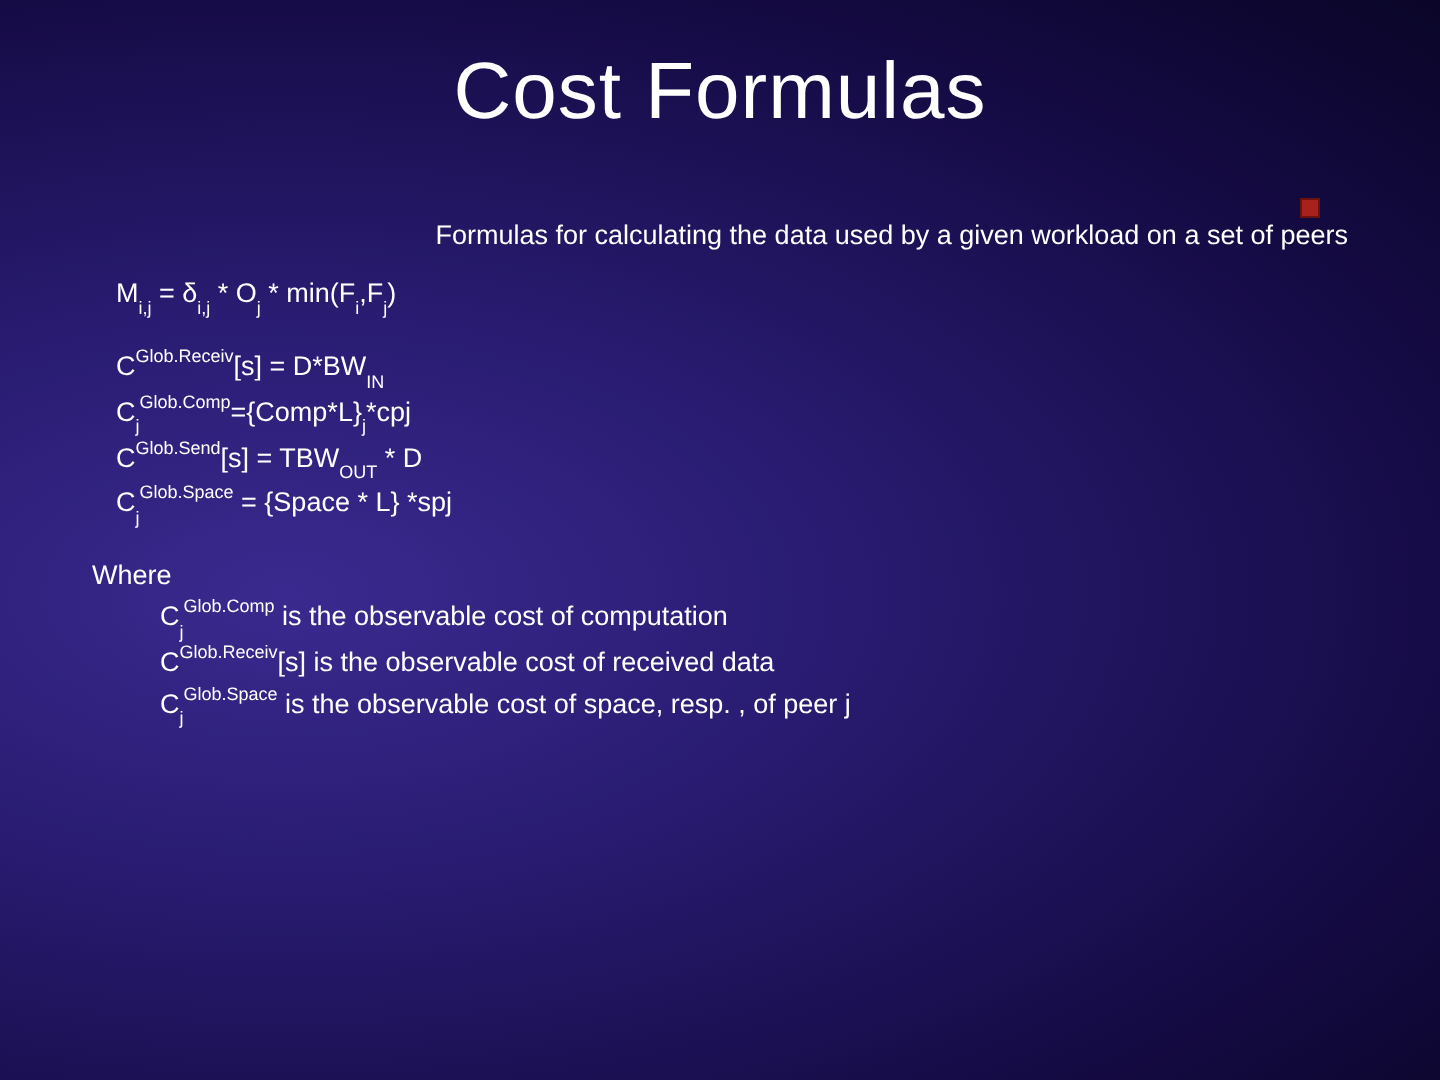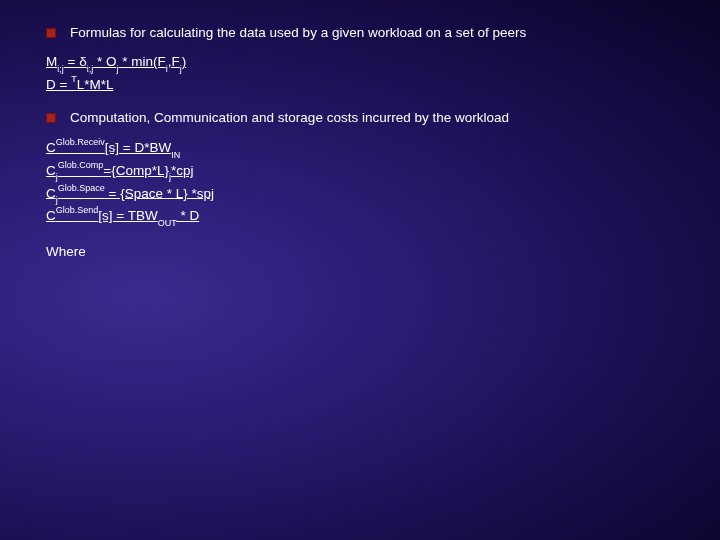--- a/index.html
+++ b/index.html
@@ -22,41 +22,41 @@
   .title {
     font-size: 40px;
     text-align: center;
     color: #ffffff;
     margin: 6px 0 26px 0;
     font-weight: normal;
     letter-spacing: 0.5px;
   }
   .bullet-row {
     display: flex;
-    align-items: flex-start;
+    align-items: flex-end;
     margin: 6px 0 10px 0;
+    flex-direction: column;
   }
   .bullet {
     width: 8px;
     height: 8px;
     min-width: 8px;
     background: #a8211c;
     border: 1px solid #6b120e;
     margin-top: 4px;
     margin-right: 14px;
   }
   .bullet-text {
     font-size: 13.5px;
     line-height: 1.35;
   }
   .formula-block {
     font-size: 13.5px;
     line-height: 1.5;
-    margin: 6px 0 14px 0;
-    text-decoration: underline;
+    margin: 6px 0 14px 12px;
   }
   .sub {
     font-size: 9px;
     vertical-align: sub;
     position: relative;
     top: 2px;
   }
   .sup {
     font-size: 9px;
     vertical-align: super;
@@ -70,40 +70,39 @@
   }
   .where-indent {
     padding-left: 34px;
   }
 </style>
 </head>
 <body>
 
 <div class="slide">
 
+  <h1 class="title">Cost Formulas</h1>
 
   <div class="bullet-row">
     <div class="bullet"></div>
     <div class="bullet-text">Formulas for calculating the data used by a given workload on a set of peers</div>
   </div>
 
   <div class="formula-block">
     <div>M<span class="sub">i,j</span> = δ<span class="sub">i,j</span> * O<span class="sub">j</span> * min(F<span class="sub">i</span>,F<span class="sub">j</span>)</div>
-    <div>D = <span class="sup">T</span>L*M*L</div>
   </div>
 
-  <div class="bullet-row">
-    <div class="bullet"></div>
-    <div class="bullet-text">Computation, Communication and storage costs incurred by the workload</div>
-  </div>
 
   <div class="formula-block">
     <div>C<span class="sup">Glob.Receiv</span>[s] = D*BW<span class="sub">IN</span></div>
     <div>C<span class="sub">j</span><span class="sup">Glob.Comp</span>={Comp*L}<span class="sub">j</span>*cpj</div>
+    <div>C<span class="sup">Glob.Send</span>[s] = TBW<span class="sub">OUT</span> * D</div>
     <div>C<span class="sub">j</span><span class="sup">Glob.Space</span> = {Space * L} *spj</div>
-    <div>C<span class="sup">Glob.Send</span>[s] = TBW<span class="sub">OUT</span> * D</div>
   </div>
 
   <div class="where-block">
     <div>Where</div>
+    <div class="where-indent">C<span class="sub">j</span><span class="sup">Glob.Comp</span> is the observable cost of computation</div>
+    <div class="where-indent">C<span class="sup">Glob.Receiv</span>[s] is the observable cost of received data</div>
+    <div class="where-indent">C<span class="sub">j</span><span class="sup">Glob.Space</span> is the observable cost of space, resp. , of peer j</div>
   </div>
 
 </div>
 
 </body></html>

